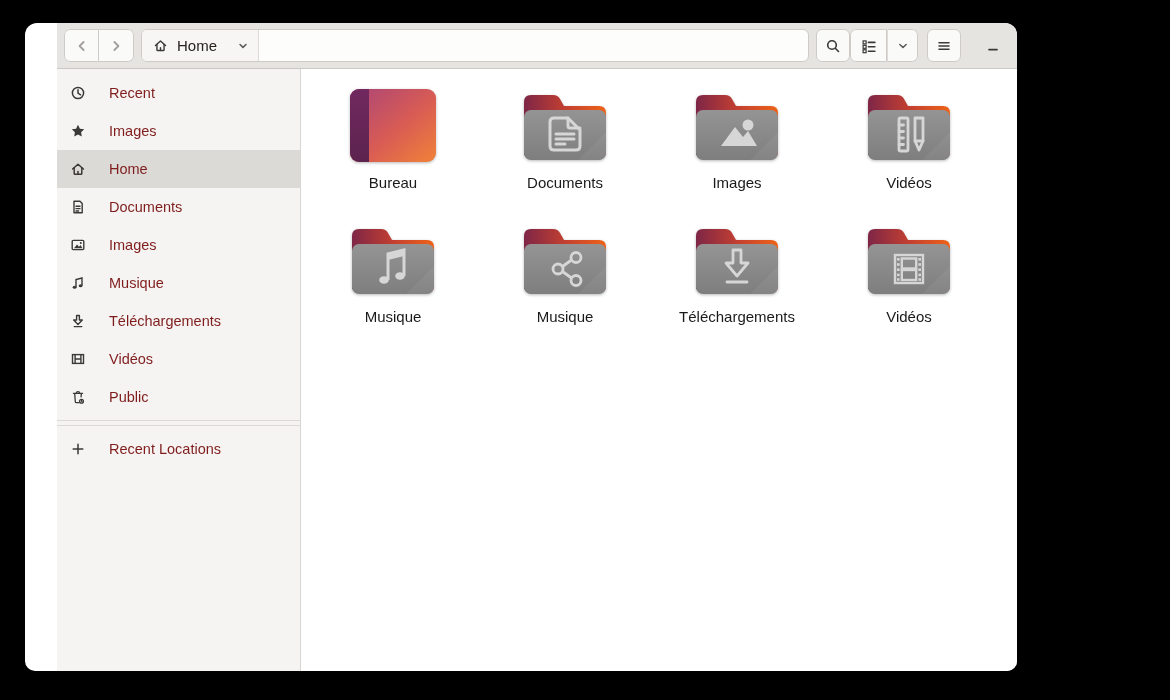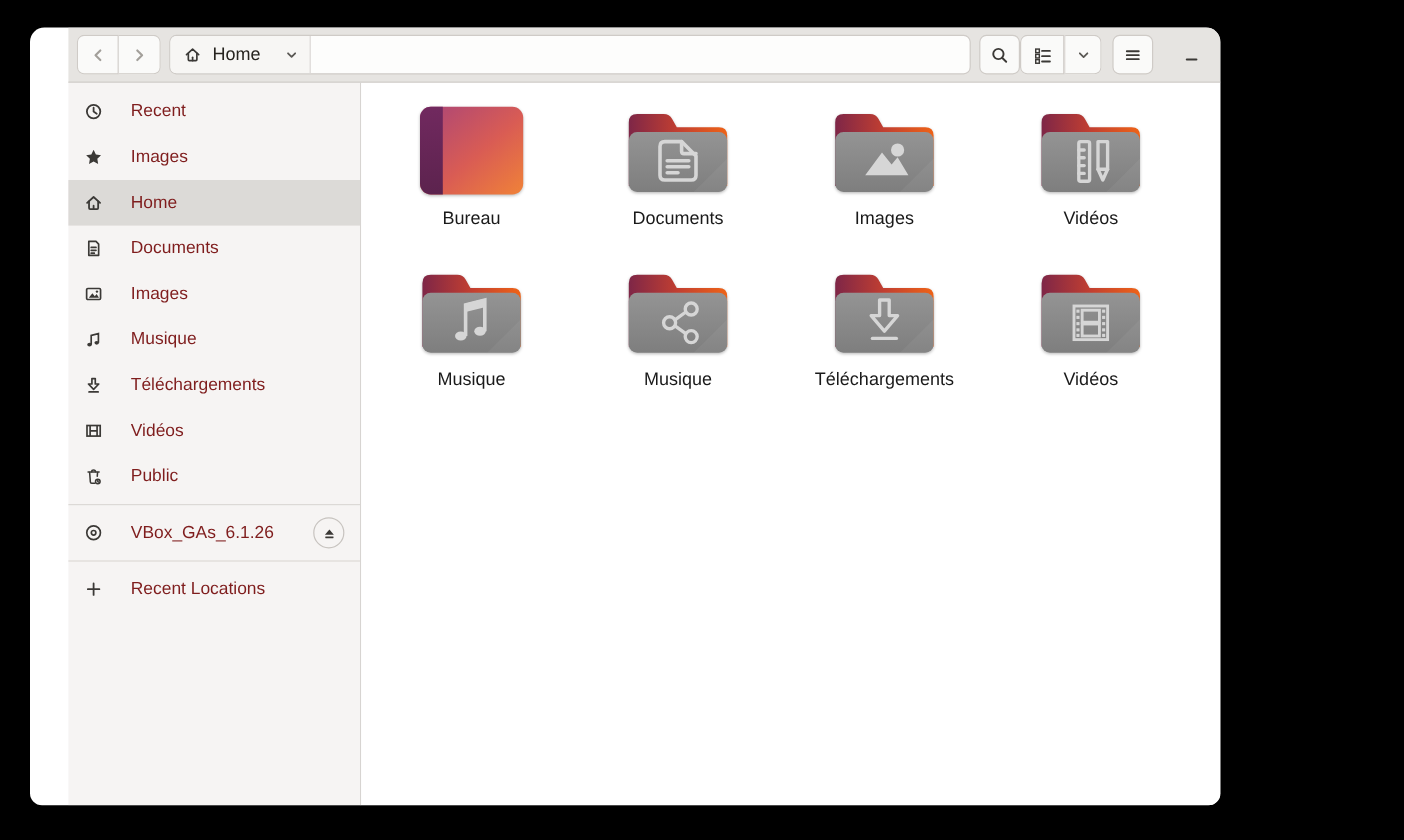--- a/index.html
+++ b/index.html
@@ -306,37 +306,20 @@
               <circle cx="11.5" cy="12.2" r="1.9"></circle>
               <path d="M11.5,11.4 v.9 l.6,.4"></path>
             </svg>
         </span>
         <span class="slabel">Public</span>
       </div>
 
 
       <div class="sep"></div>
 
-      <div class="srow">
-        <span class="sicon">
-          <svg width="16" height="16" viewBox="0 0 16 16" fill="none" stroke="#3b3936" stroke-width="1.4">
-              <circle cx="8" cy="8" r="5.7"></circle>
-              <circle cx="8" cy="8" r="1.9"></circle>
-            </svg>
-        </span>
-        <span class="slabel">VBox_GAs_6.1.26</span>
-        <button class="eject">
-          <span>
-            <svg width="13" height="13" viewBox="0 0 14 14">
-                <path d="M7,3.6 L11,8.2 H3 z" fill="#3b3936"></path>
-                <rect x="3.3" y="9.7" width="7.4" height="1.7" rx=".4" fill="#3b3936"></rect>
-              </svg>
-          </span>
-        </button>
-      </div>
 
       <div class="sep"></div>
 
       <div class="srow">
         <span class="sicon">
           <svg width="16" height="16" viewBox="0 0 16 16">
               <path d="M8,3.2 V12.8 M3.2,8 h9.6" fill="none" stroke="#3b3936" stroke-width="1.5" stroke-linecap="round"></path>
             </svg>
         </span>
         <span class="slabel">Recent Locations</span>

